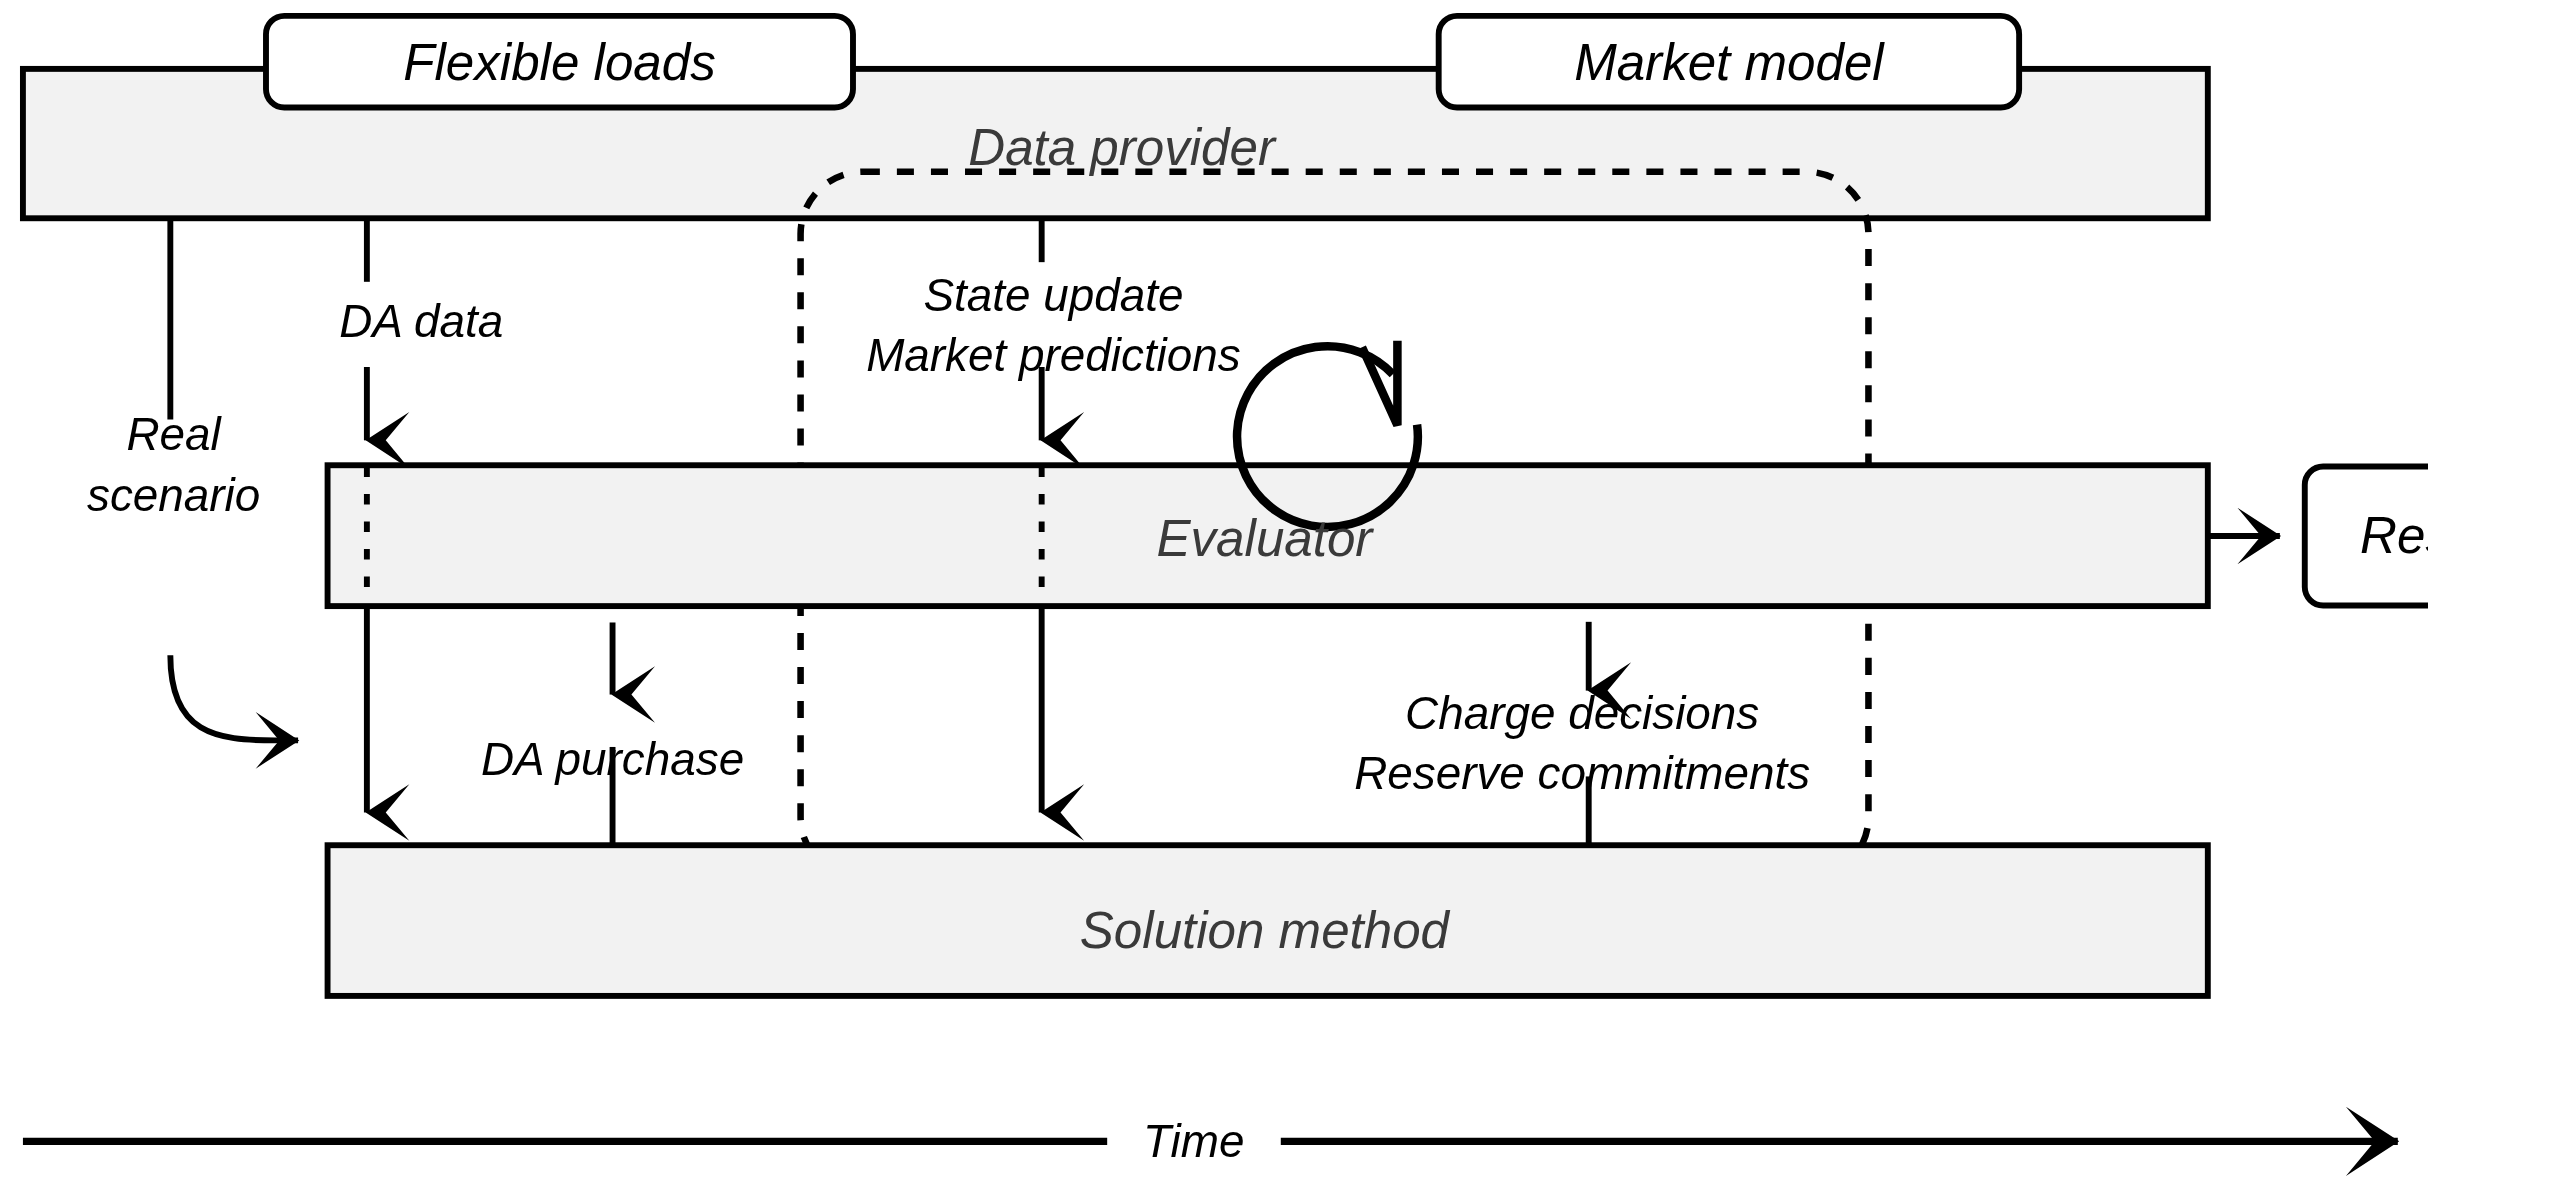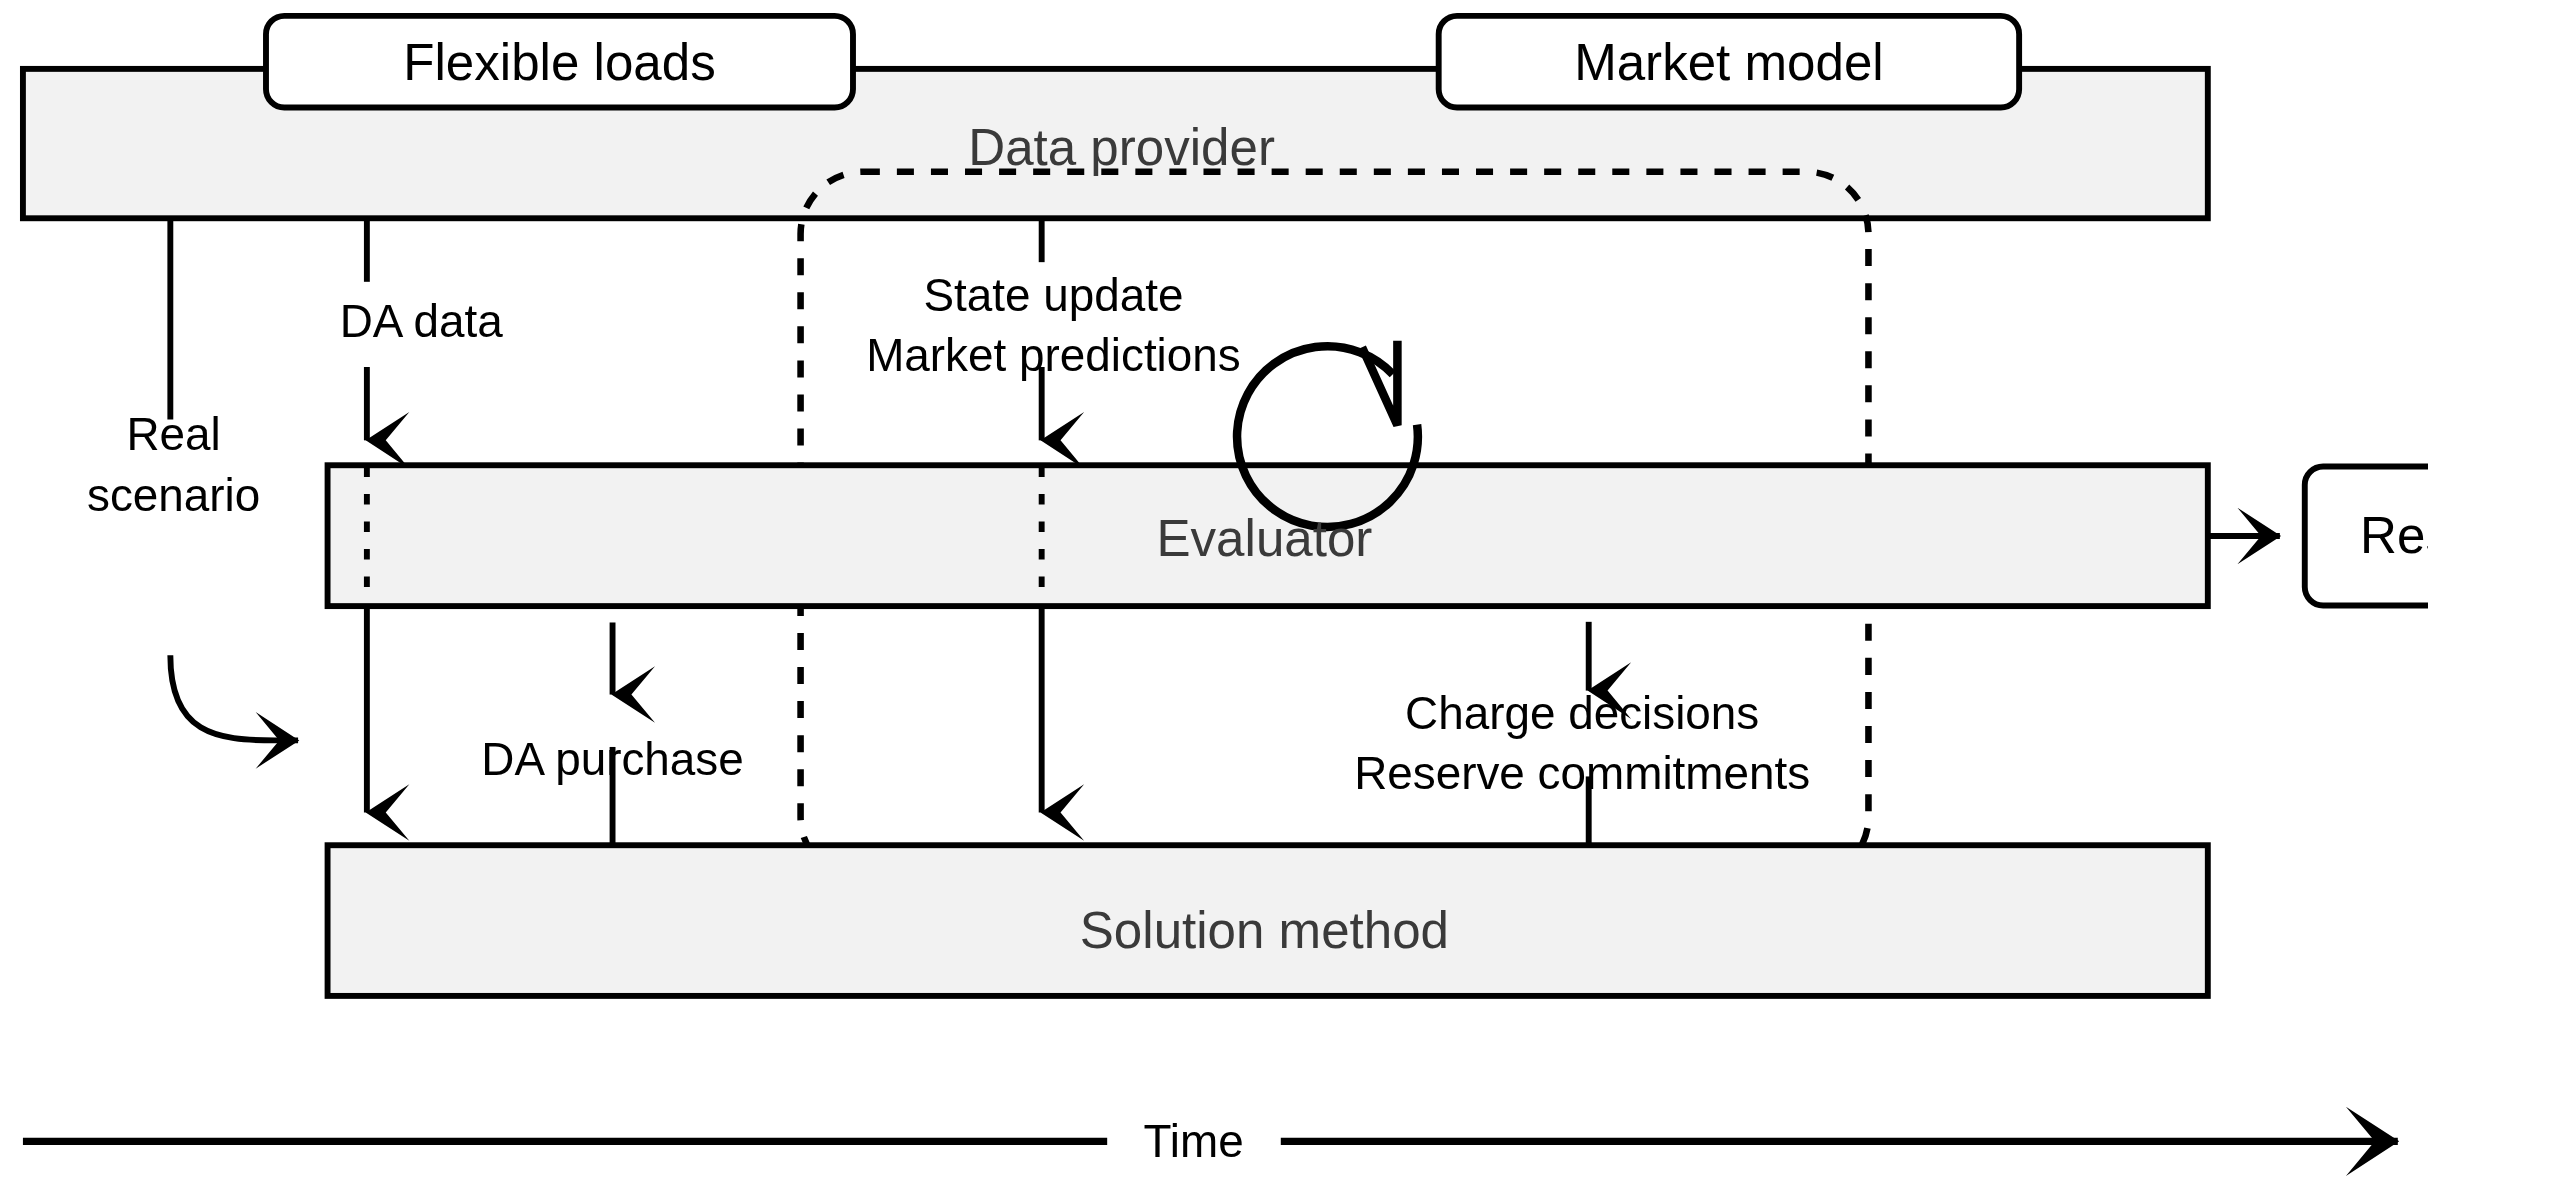--- a/index.html
+++ b/index.html
@@ -10,20 +10,21 @@
   }
   body {
     font-family: "Liberation Sans", sans-serif;
   }
   #diagram-root {
     position: relative;
     width: 2428px;
     height: 1186px;
     background: #ffffff;
     overflow: hidden;
+    font-style: italic;
   }
   svg#diagram-svg {
     display: block;
     width: 2576px;
     height: 1186px;
   }
   .bar-fill      { fill: #f2f2f2; stroke: #000000; stroke-width: 9; }
   .round-fill    { fill: #ffffff; stroke: #000000; stroke-width: 9; rx: 28; ry: 28; }
   .connector     { stroke: #000000; stroke-width: 9; fill: none; }
   .dotted-thru   { stroke: #000000; stroke-width: 9; fill: none;

